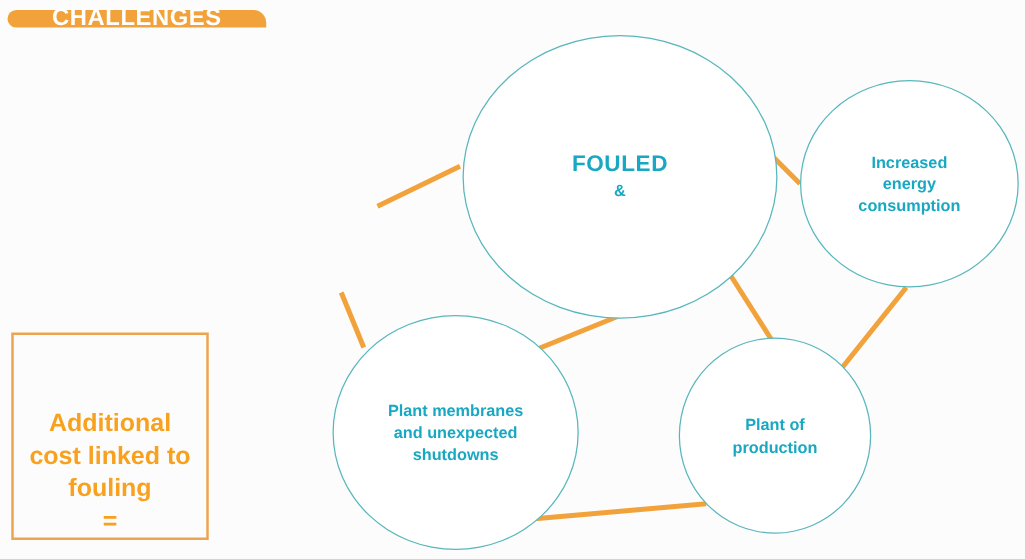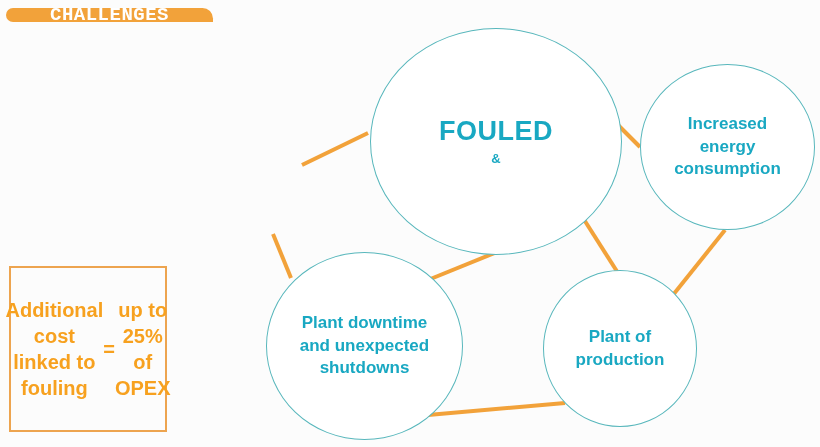--- a/index.html
+++ b/index.html
@@ -25,48 +25,48 @@
   .lines-layer{
     position:absolute;left:0;top:0;width:820px;height:447px;
   }
   .badge{
     position:absolute;left:6px;top:8px;
     width:207px;height:14px;
     background:var(--orange);
     border-radius:12px 18px 0 12px;
     display:flex;align-items:center;justify-content:center;
     color:var(--badge-text);
-    font-size:19px;font-weight:bold;letter-spacing:.5px;font-family:Liberation Mono, monospace;
+    font-size:19px;font-weight:bold;letter-spacing:.5px;
   }
   .bubble{
     position:absolute;
     border:1px solid var(--circle-border);
     border-radius:50%;
     background:var(--circle-fill);
     display:flex;flex-direction:column;align-items:center;justify-content:center;
     text-align:center;
     color:var(--teal-text);
     font-weight:bold;
   }
   .bubble .label{
     white-space:pre-line;
-    font-size:17px;line-height:1.35;
+    font-size:13px;line-height:1.35;
   }
   .bubble-center{left:370px;top:28px;width:252px;height:227px;}
-  .bubble-center .big{font-size:27px;line-height:1.25;letter-spacing:.5px;white-space:pre-line;}
+  .bubble-center .big{font-size:18px;line-height:1.25;letter-spacing:.5px;white-space:pre-line;}
   .bubble-center .amp{font-size:13px;line-height:1.2;margin:2px 0;}
   .bubble-cip{left:115px;top:85px;width:184px;height:175px;}
   .bubble-energy{left:640px;top:64px;width:175px;height:166px;}
   .bubble-downtime{left:266px;top:252px;width:197px;height:188px;}
   .bubble-loss{left:543px;top:270px;width:154px;height:157px;}
   .cost-box{
     position:absolute;left:9px;top:266px;
     width:158px;height:166px;
     border:2px solid #EDA44F;
-    display:flex;flex-direction:row;align-items:center;justify-content:center;
+    display:flex;flex-direction:column;align-items:center;justify-content:flex-end;
     text-align:center;
     color:var(--orange-text);
     font-weight:bold;font-size:20px;line-height:1.3;
   }
   .cost-box .pre{white-space:pre-line;}
 </style>
 </head>
 <body>
 
 <div class="canvas">
@@ -91,32 +91,30 @@
   </div>
 
 
   <div class="bubble bubble-energy">
     <div class="label">Increased
 energy
 consumption</div>
   </div>
 
   <div class="bubble bubble-downtime">
-    <div class="label">Plant downtime
+    <div class="label">Plant membranes
 and unexpected
 shutdowns</div>
   </div>
 
   <div class="bubble bubble-loss">
     <div class="label">Plant of
 production</div>
   </div>
 
   <div class="cost-box">
     <div class="pre">Additional
 cost linked to
 fouling</div>
     <div>=</div>
-    <div class="pre">up to 25% of
-OPEX</div>
   </div>
 
 </div>
 
 </body></html>

